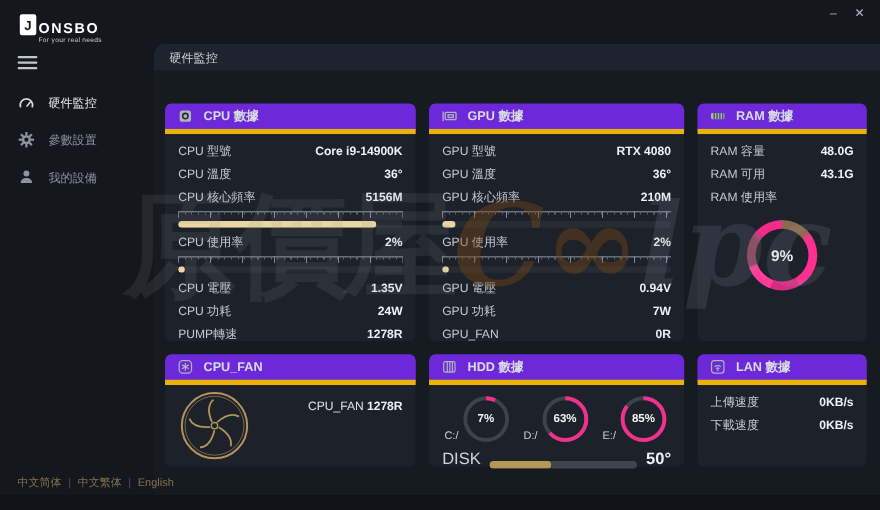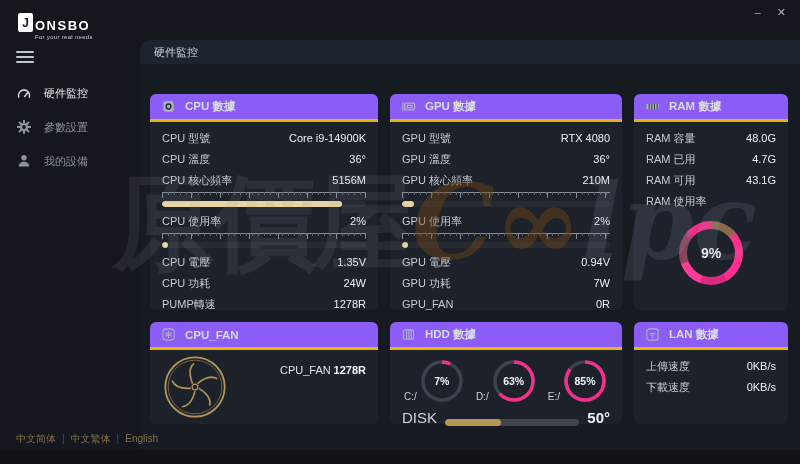--- a/index.html
+++ b/index.html
@@ -34,28 +34,28 @@
   .languages .lang { cursor:pointer; }
   .languages .sep { color:#4a4f57; margin:0 6px; }
   
   .main { position:absolute; left:140px; top:40px; right:0; bottom:14px;
     background:#161a21; border-radius:10px 0 0 0; }
   .main-header { height:24px; background:#1e242d; border-radius:10px 0 0 0;
     display:flex; align-items:center; padding:0 14px; font-size:11px; color:#ced3d9; }
   .window-bottom { position:absolute; left:0; right:0; bottom:0; height:14px; background:#0f1217; }
   
   .card { position:absolute; background:#1c212a; border-radius:6px; }
-  .card-header { height:28px; background:#8b5cf6; border-bottom:3px solid #eab308;
+  .card-header { height:28px; background:#6d28d9; border-bottom:5px solid #eab308;
     border-radius:6px 6px 0 0; display:flex; align-items:center; gap:9px;
     padding:0 11px; font-size:11.5px; font-weight:600; color:#d8dce1; }
   .card-body { padding:6px 12px 0; }
   .row { display:flex; justify-content:space-between; align-items:center;
     font-size:11px; padding:4px 0; line-height:13px;gap:28px; }
   .row .lbl { color:#c6ccd3; }
-  .row .val { color:#eef1f5; font-weight:400; }
+  .row .val { color:#eef1f5; font-weight:700; }
   
   .meter { margin:1px 0 4px; }
   .ruler { height:6px;
     background-image:
       repeating-linear-gradient(to right,#868d96 0 1px,transparent 1px 29px),
       repeating-linear-gradient(to right,#5d646d 0 1px,transparent 1px 6px),
       linear-gradient(#868d96,#868d96);
     background-size:100% 6px,100% 3px,100% 1px;
     background-repeat:no-repeat; }
   .bar { height:6px; background:#262b34; border-radius:3px; margin-top:3px; overflow:hidden; }
@@ -297,24 +297,20 @@
           </svg>
       </span>
       <span>RAM 數據</span>
     </div>
     <div class="card-body">
       <div class="row">
           <span class="lbl">RAM 容量</span>
           <span class="val">48.0G</span>
         </div>
       <div class="row">
-          <span class="lbl">RAM 已用</span>
-          <span class="val">4.7G</span>
-        </div>
-      <div class="row">
           <span class="lbl">RAM 可用</span>
           <span class="val">43.1G</span>
         </div>
       <div class="row">
           <span class="lbl">RAM 使用率</span>
           <span class="val"></span>
         </div>
       <div class="donut-wrap">
         <div class="donut">
           <span class="donut-text">9%</span>

